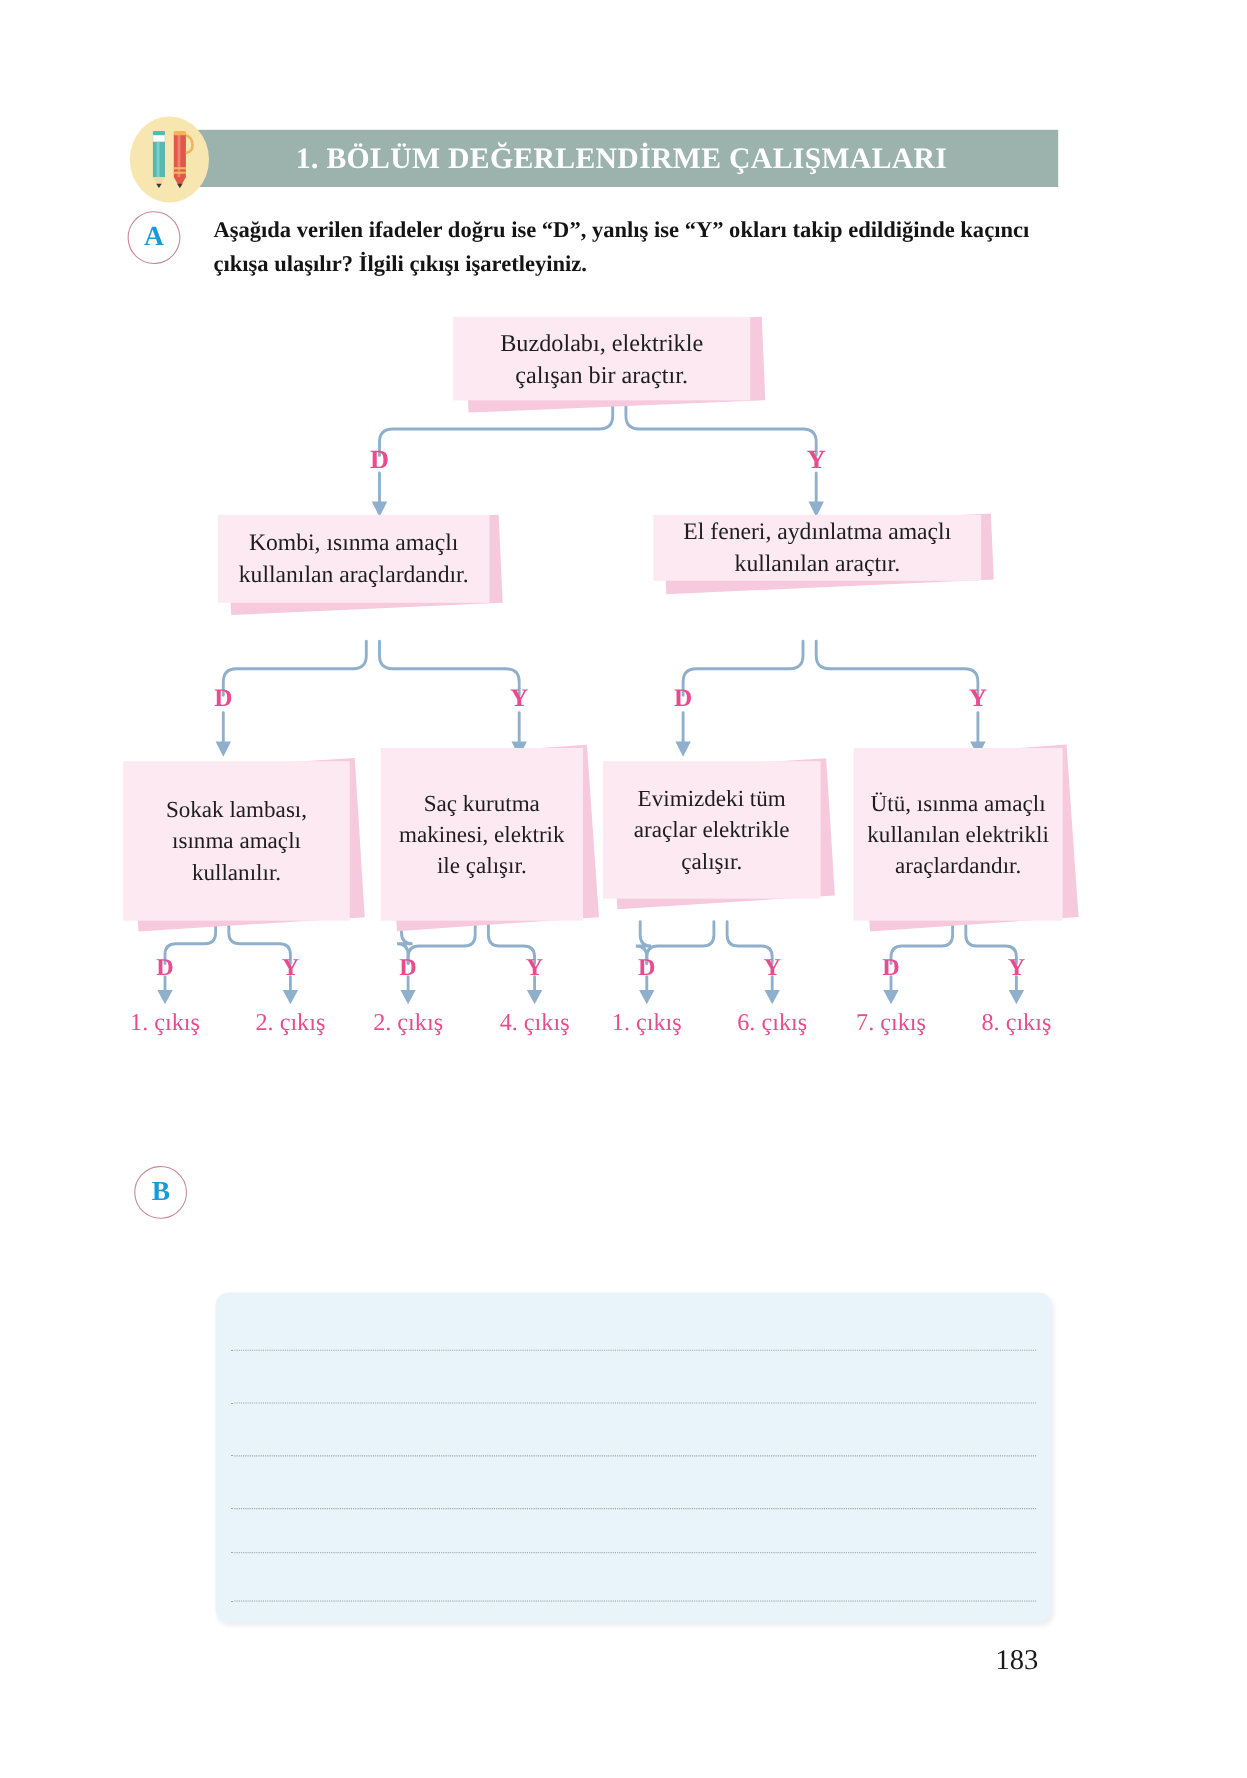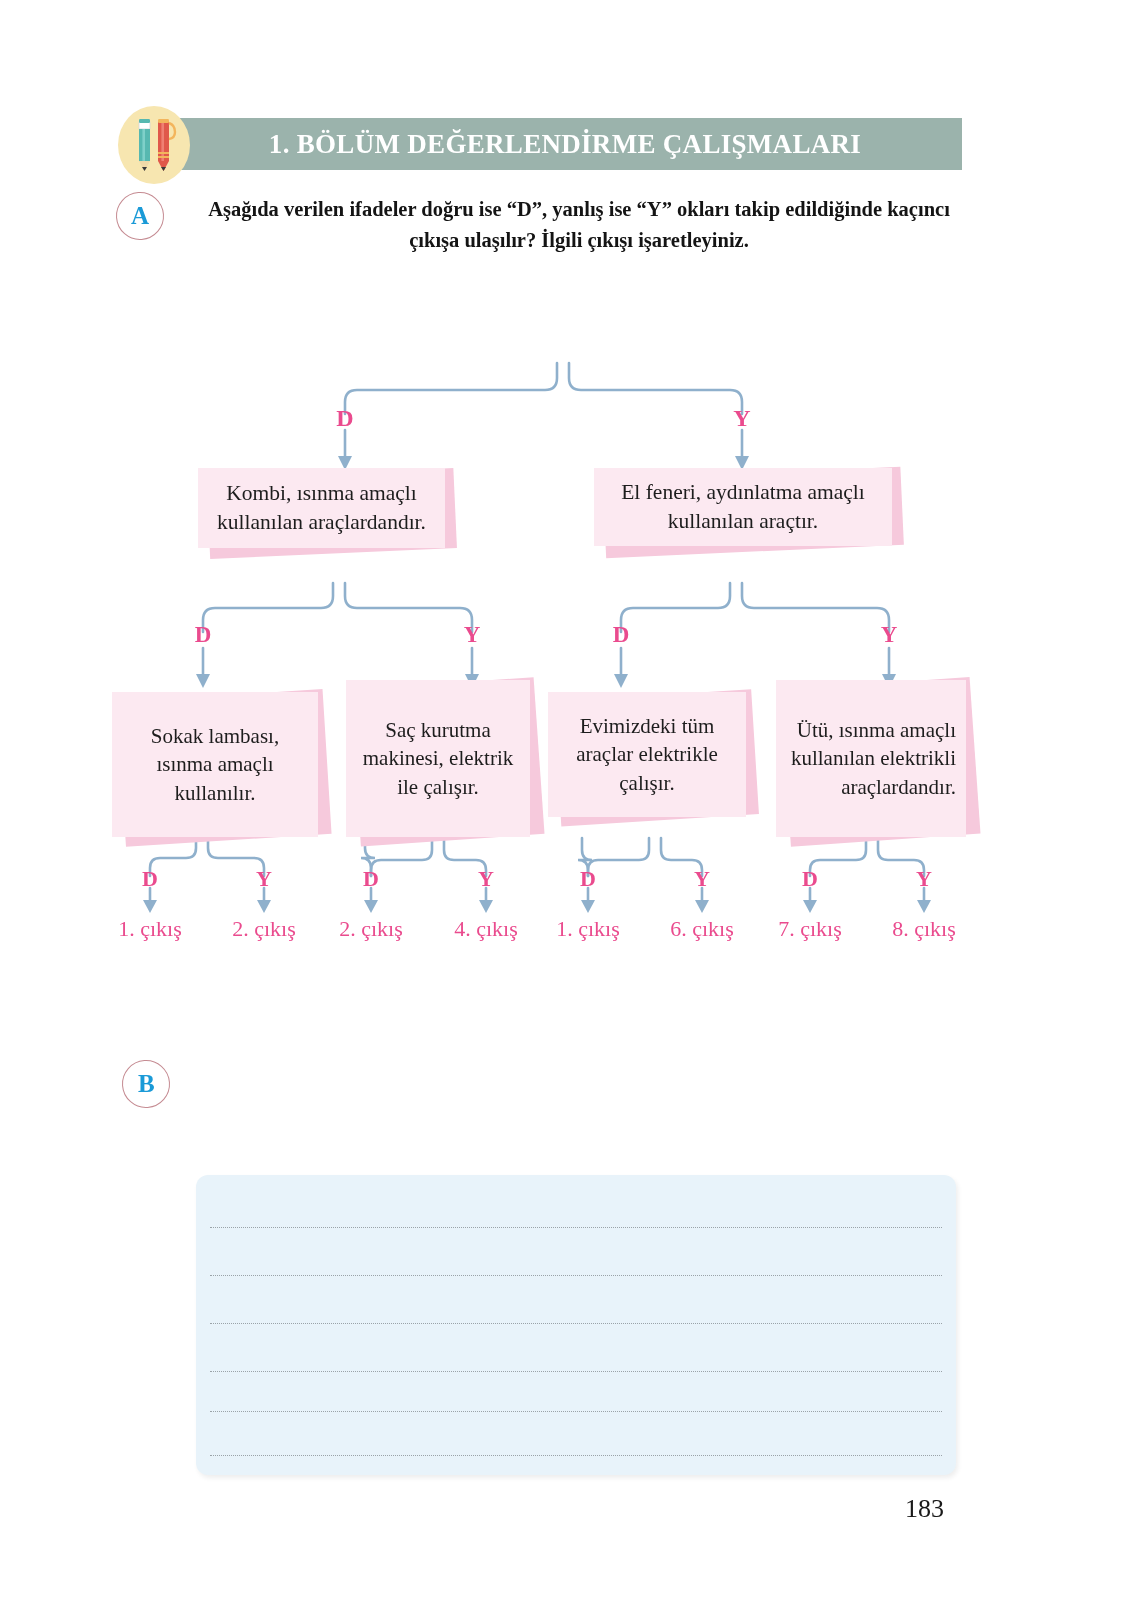--- a/index.html
+++ b/index.html
@@ -116,21 +116,21 @@
         <polygon points="43,61 48,61 45.5,65" fill="#3a3a3a"></polygon>
         <rect x="40" y="13" width="11" height="4" rx="1.2" fill="#f3b55c"></rect>
         <path d="M51 17 q6 2 6 9 q0 6 -6 7" fill="none" stroke="#f3b55c" stroke-width="2.4"></path>
       </svg>
     </div>
   </div>
 
   <div class="q-letter" style="left:116px;top:192px;">
     <span>A</span>
   </div>
-  <div class="q-text" style="left:194px;top:194px;width:770px;text-align:center;">Aşağıda verilen ifadeler doğru ise “D”, yanlış ise “Y” okları takip edildiğinde kaçıncı çıkışa ulaşılır? İlgili çıkışı işaretleyiniz.</div>
+  <div class="q-text" style="left:194px;top:194px;width:770px;">Aşağıda verilen ifadeler doğru ise “D”, yanlış ise “Y” okları takip edildiğinde kaçıncı çıkışa ulaşılır? İlgili çıkışı işaretleyiniz.</div>
 
   <div class="flow">
 
     <svg class="svg-lines" viewBox="0 0 1134 1000">
       <g fill="none" stroke="#8fb0cc" stroke-width="2.6" stroke-linecap="round">
 
         <path d="M557 363 L557 378 Q557 390 545 390 L357 390 Q345 390 345 402 L345 414"></path>
         <path d="M569 363 L569 378 Q569 390 581 390 L730 390 Q742 390 742 402 L742 414"></path>
 
         <path d="M345 430 L345 458"></path>
@@ -182,29 +182,33 @@
           <path d="M264 888 L264 902"></path>
         <path d="M371 888 L371 902"></path>
           <path d="M486 888 L486 902"></path>
         <path d="M588 888 L588 902"></path>
           <path d="M702 888 L702 902"></path>
         <path d="M810 888 L810 902"></path>
           <path d="M924 888 L924 902"></path>
       </g>
     </svg>
 
+    <div class="node" style="left:412px;top:288px;width:270px;height:76px;">
+      <div class="shadow" style="transform:rotate(-2.4deg) translate(12px,6px);"></div>
+      <div class="card" style="font-size:22px;">Buzdolabı, elektrikle çalışan bir araçtır.</div>
+    </div>
 
     <div class="dy-label" style="left:325px;top:405px;width:40px;font-size:24px;">D</div>
     <div class="dy-label" style="left:722px;top:405px;width:40px;font-size:24px;">Y</div>
 
     <div class="node" style="left:198px;top:468px;width:247px;height:80px;">
       <div class="shadow" style="transform:rotate(-2.6deg) translate(10px,6px);"></div>
       <div class="card" style="font-size:21.5px;">Kombi, ısınma amaçlı kullanılan araçlardandır.</div>
     </div>
-    <div class="node" style="left:594px;top:468px;width:298px;height:78px;">
+    <div class="node" style="left:594px;top:468px;width:298px;height:60px;">
       <div class="shadow" style="transform:rotate(-2.6deg) translate(10px,6px);"></div>
       <div class="card" style="font-size:21.5px;">El feneri, aydınlatma amaçlı kullanılan araçtır.</div>
     </div>
 
     <div class="dy-label" style="left:183px;top:622px;width:40px;font-size:23px;">D</div>
     <div class="dy-label" style="left:452px;top:622px;width:40px;font-size:23px;">Y</div>
     <div class="dy-label" style="left:601px;top:622px;width:40px;font-size:23px;">D</div>
     <div class="dy-label" style="left:869px;top:622px;width:40px;font-size:23px;">Y</div>
 
     <div class="node" style="left:346px;top:680px;width:184px;height:157px;">
@@ -214,21 +218,21 @@
     <div class="node" style="left:112px;top:692px;width:206px;height:145px;">
       <div class="shadow" style="transform:rotate(-3.6deg) translate(9px,4px);"></div>
       <div class="card" style="font-size:21px;">Sokak lambası, ısınma amaçlı kullanılır.</div>
     </div>
     <div class="node" style="left:548px;top:692px;width:198px;height:125px;">
       <div class="shadow" style="transform:rotate(-3.6deg) translate(9px,4px);"></div>
       <div class="card" style="font-size:21px;">Evimizdeki tüm araçlar elektrikle çalışır.</div>
     </div>
     <div class="node" style="left:776px;top:680px;width:190px;height:157px;">
       <div class="shadow" style="transform:rotate(-4deg) translate(9px,4px);"></div>
-      <div class="card" style="font-size:21px;text-align:right;">Ütü, ısınma amaçlı kullanılan elektrikli araçlardandır.</div>
+      <div class="card" style="font-size:21px;">Ütü, ısınma amaçlı kullanılan elektrikli araçlardandır.</div>
     </div>
 
     <div class="dy-label" style="left:131px;top:866px;width:38px;font-size:22px;">D</div>
     <div class="dy-label" style="left:245px;top:866px;width:38px;font-size:22px;">Y</div>
     <div class="dy-label" style="left:352px;top:866px;width:38px;font-size:22px;">D</div>
     <div class="dy-label" style="left:467px;top:866px;width:38px;font-size:22px;">Y</div>
     <div class="dy-label" style="left:569px;top:866px;width:38px;font-size:22px;">D</div>
     <div class="dy-label" style="left:683px;top:866px;width:38px;font-size:22px;">Y</div>
     <div class="dy-label" style="left:791px;top:866px;width:38px;font-size:22px;">D</div>
     <div class="dy-label" style="left:905px;top:866px;width:38px;font-size:22px;">Y</div>

